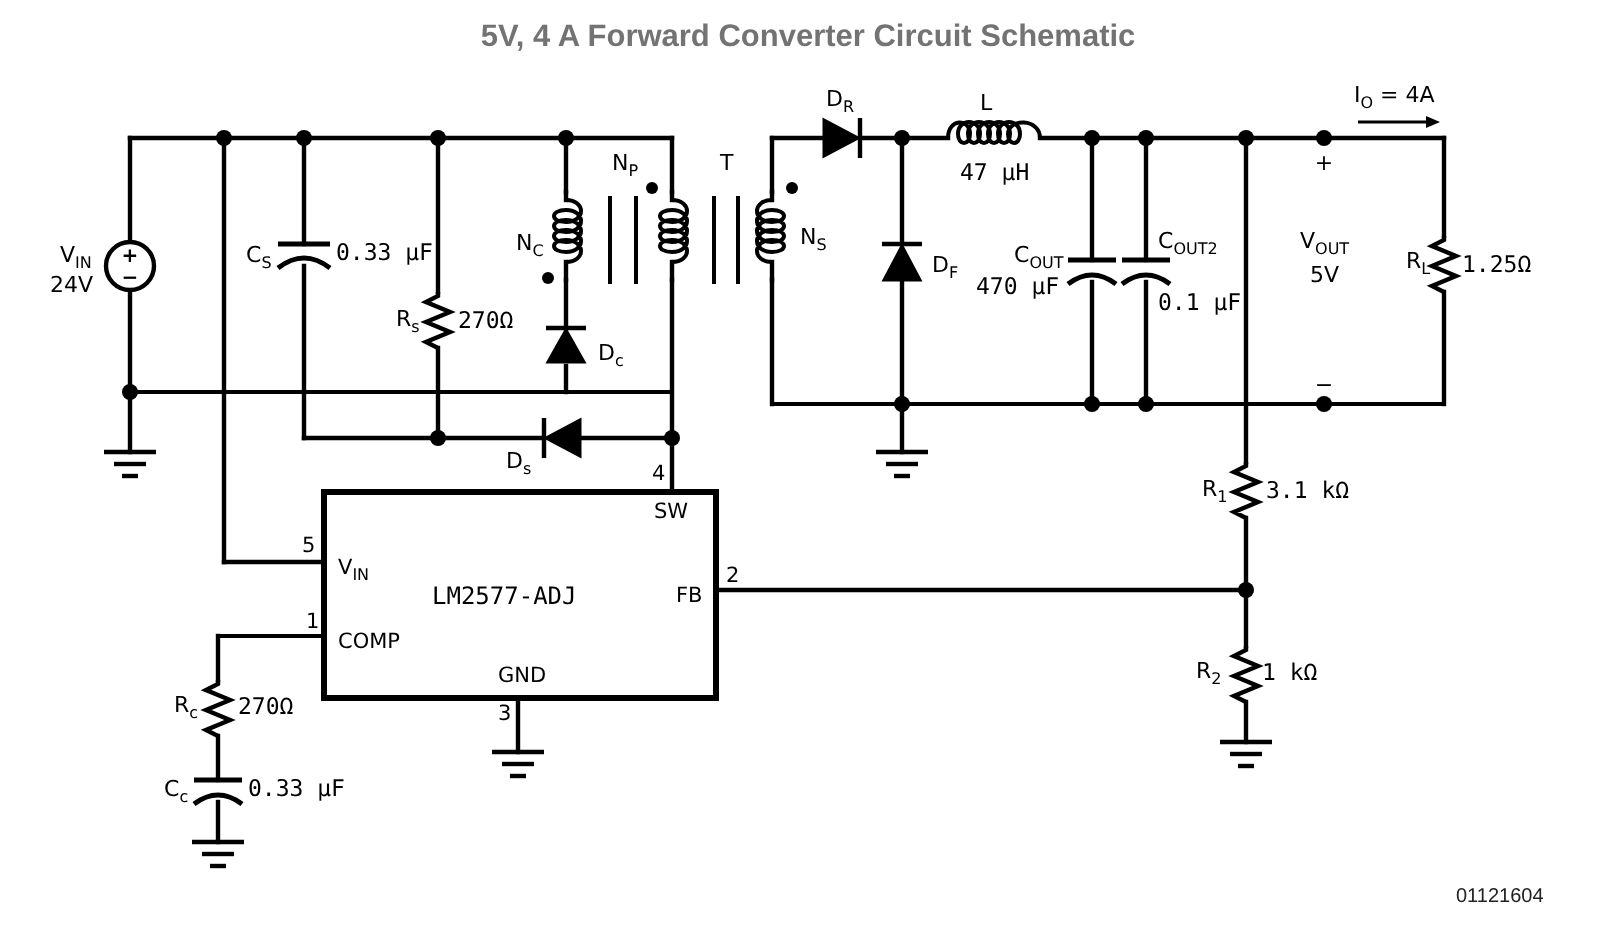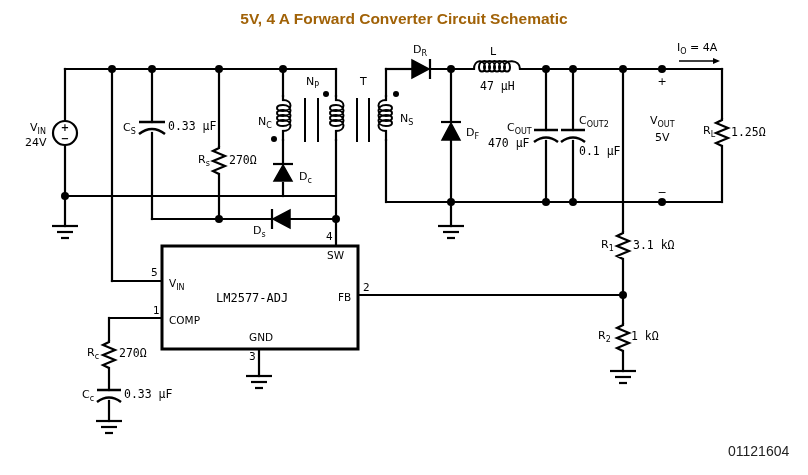--- a/index.html
+++ b/index.html
@@ -1,23 +1,23 @@
 <!DOCTYPE html>
 <html><head>
 <meta charset="utf-8">
 <style>
   html, body { margin: 0; padding: 0; background: #ffffff; }
   body { width: 808px; height: 475px; position: relative; overflow: hidden; }
   #title {
     position: absolute; left: 0; top: 10px; width: 808px; text-align: center;
-    font-family: "Liberation Sans", sans-serif; font-weight: bold; font-size: 15.5px; color: #a16207;
+    font-family: "Liberation Sans", sans-serif; font-weight: bold; font-size: 15.5px; color: #737373;
   }
   #figid {
     position: absolute; left: 728px; top: 443px;
-    font-family: "Liberation Sans", sans-serif; font-size: 14px; color: #222;
+    font-family: "Liberation Sans", sans-serif; font-size: 10px; color: #222;
   }
   svg { position: absolute; left: 0; top: 0; }
   .w { stroke: #000; stroke-width: 2.2; fill: none; stroke-linecap: square; }
   .wt { stroke: #000; stroke-width: 2; fill: none; }
   .box { stroke: #000; stroke-width: 3; fill: #fff; }
   .lbl { font-family: "DejaVu Sans", sans-serif; font-size: 11px; fill: #000; }
   .sub { font-family: "DejaVu Sans", sans-serif; font-size: 8px; fill: #000; }
   .val { font-family: "DejaVu Sans Mono", monospace; font-size: 11.5px; fill: #000; }
   .pin { font-family: "DejaVu Sans", sans-serif; font-size: 10.5px; fill: #000; }
   .dot { fill: #000; }

